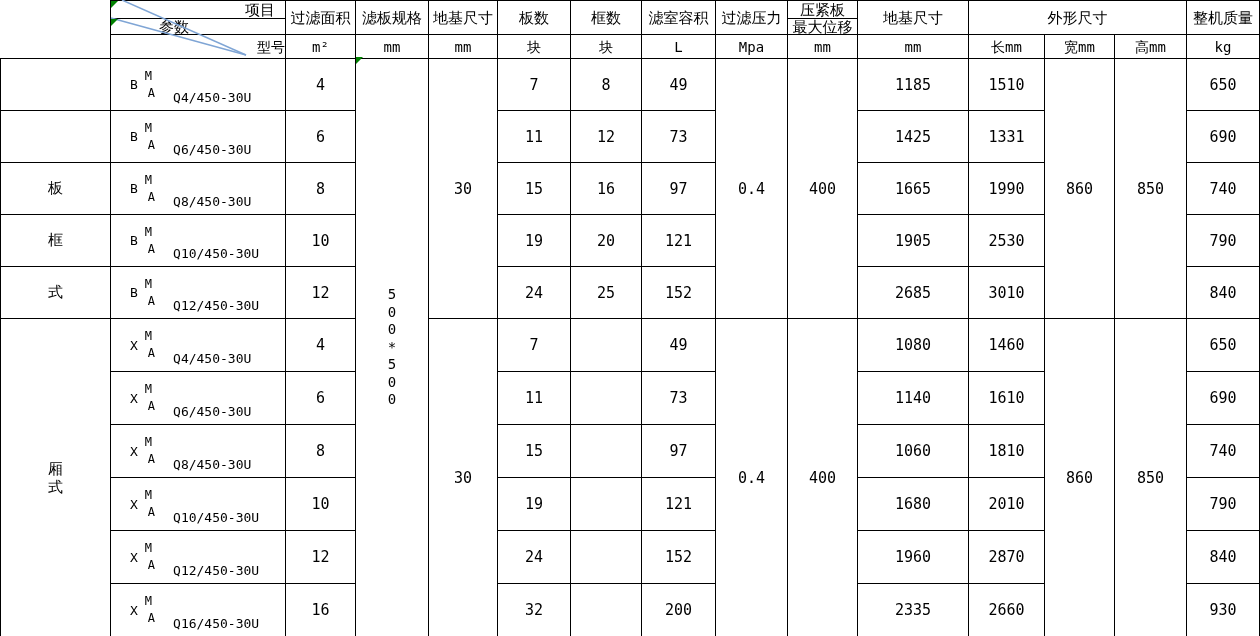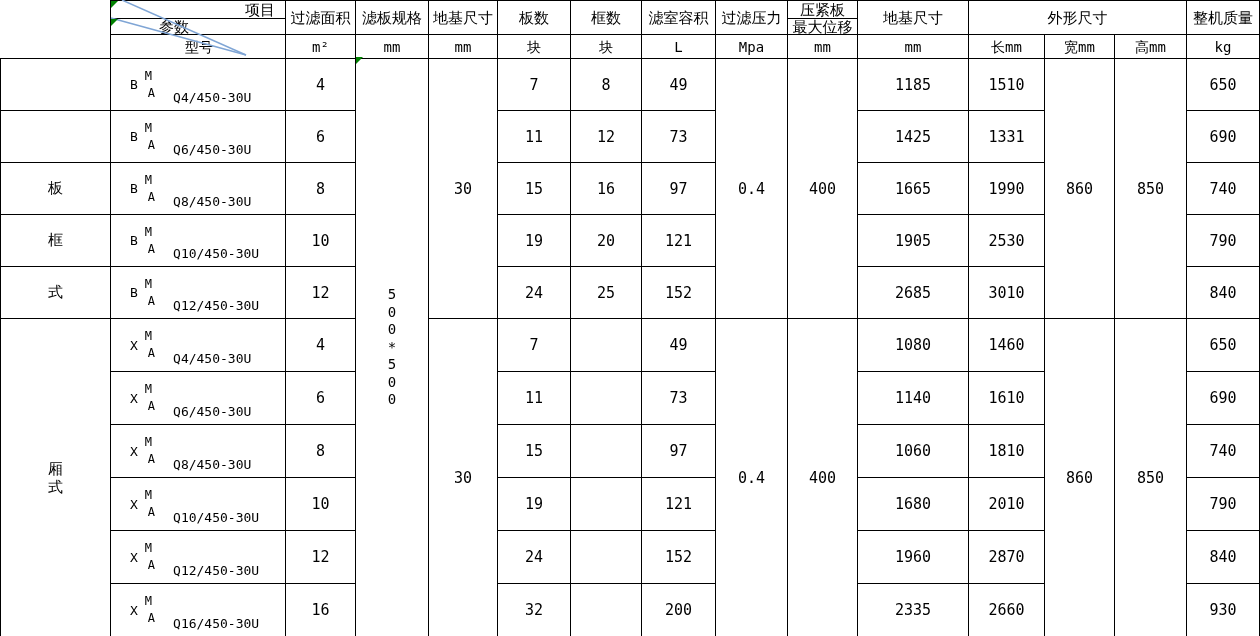--- a/index.html
+++ b/index.html
@@ -27,21 +27,21 @@
   }
   
   .corner-a{border-top:none;border-left:none;}
 
   .hr1 td{height:17px;line-height:16px;font-size:15px;}
   .hr2 td{height:15px;line-height:14px;font-size:15px;}
   .hr3 td{height:23px;line-height:22px;font-size:14px;}
 
   .b-item{padding-right:10px;text-align:right;}
   .b-param{padding-right:48px;}
-  .b-model{text-align:center;padding-left:2px;}
+  .b-model{text-align:right;padding-left:2px;}
 
   .dr1{height:52px;}
   .dr2{height:53px;}
 
   .num{font-size:15px;}
   .cat{font-size:15px;}
   .cat-merged{font-size:15px;}
   .cat-merged div{line-height:18px;}
 
   .spec-cell div{font-size:14px;line-height:17.5px;}

